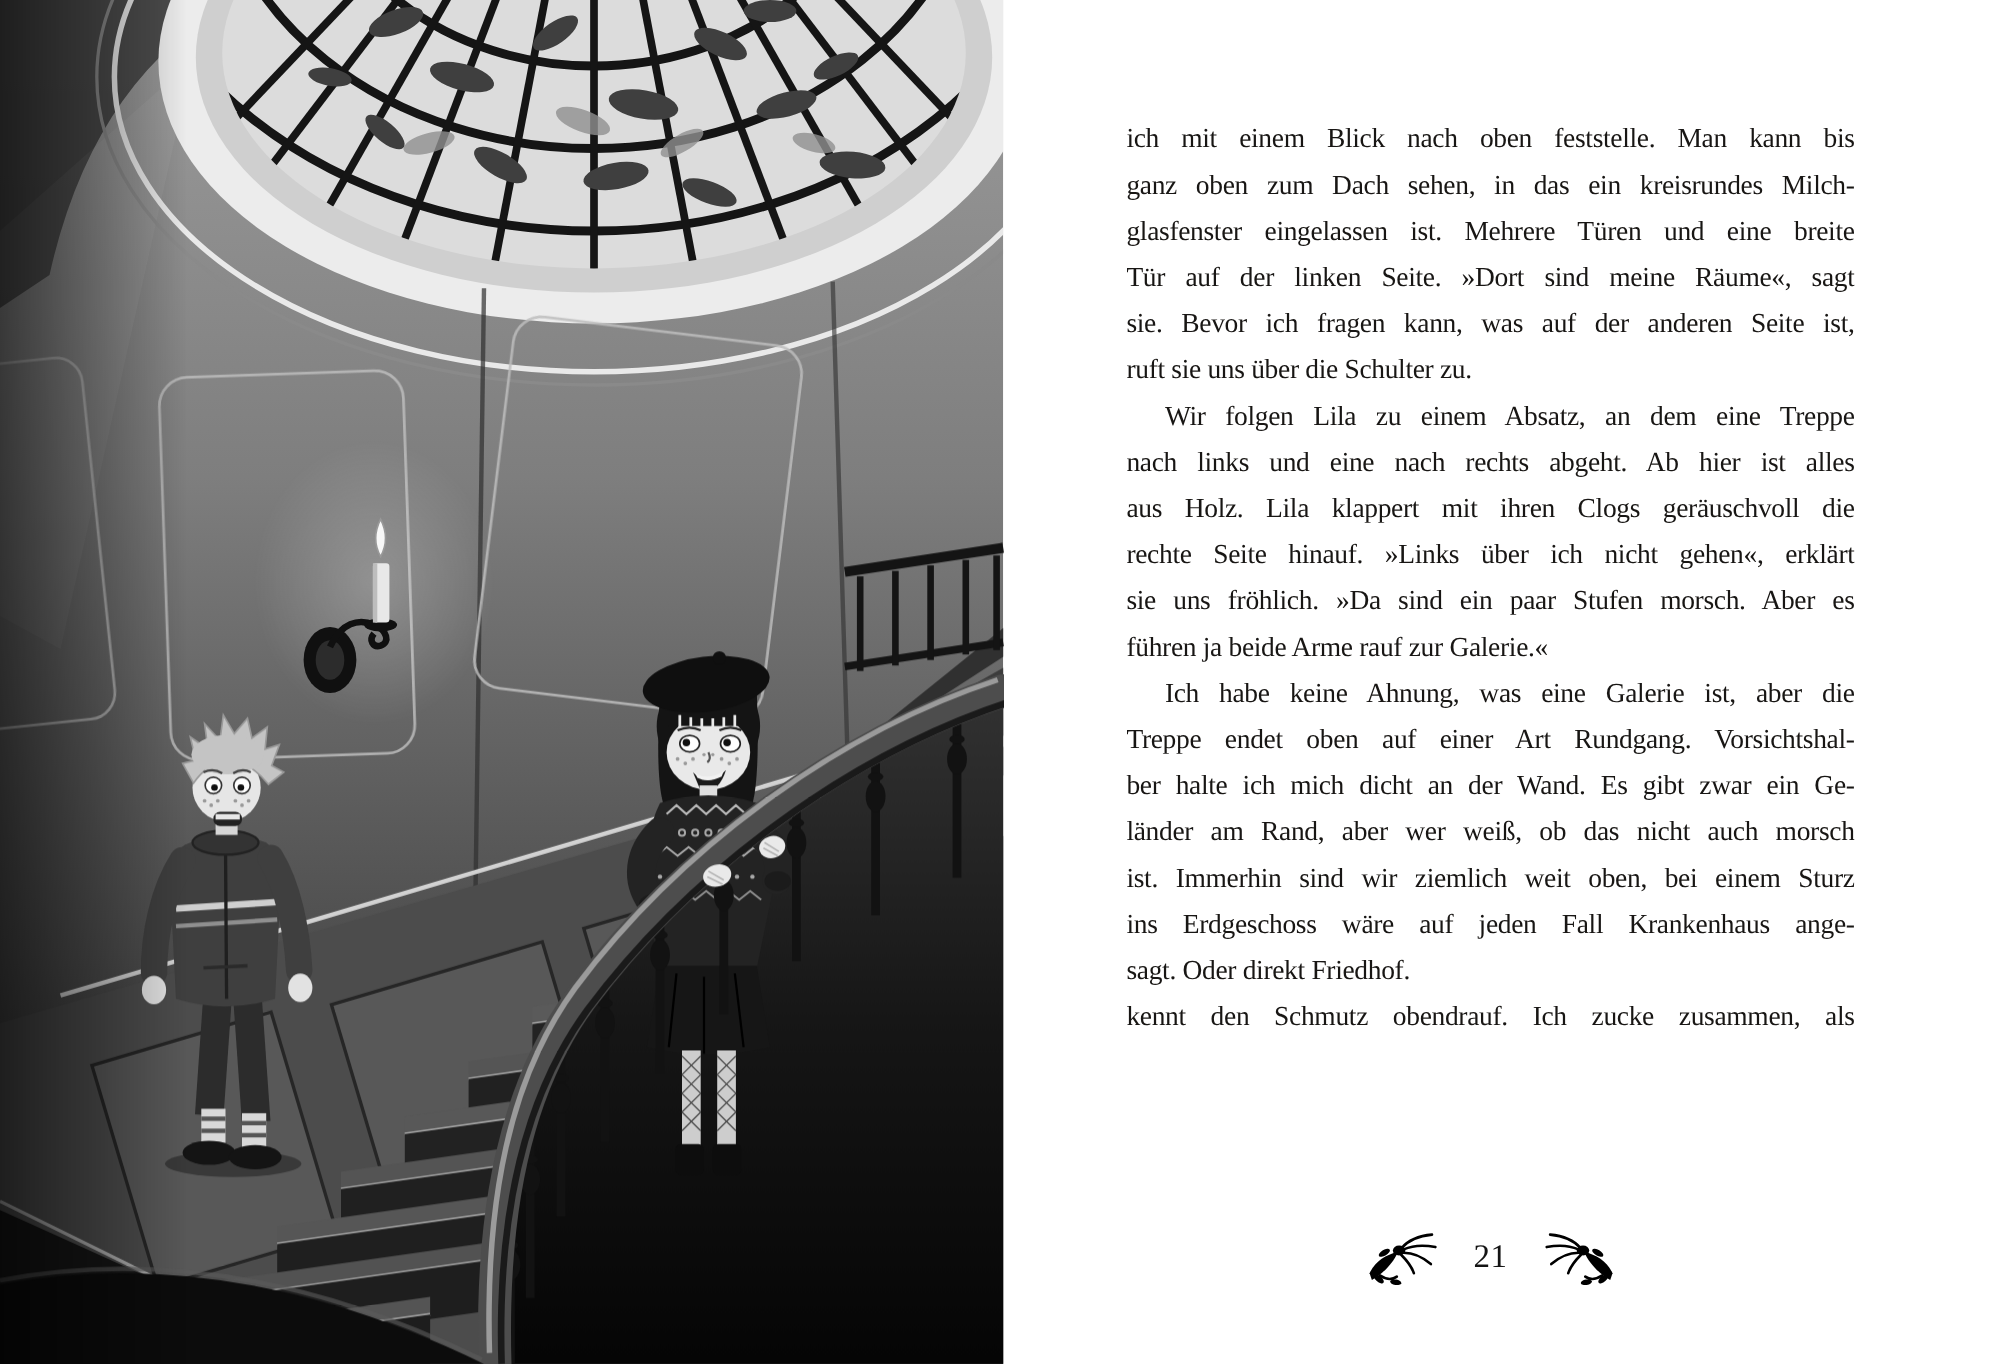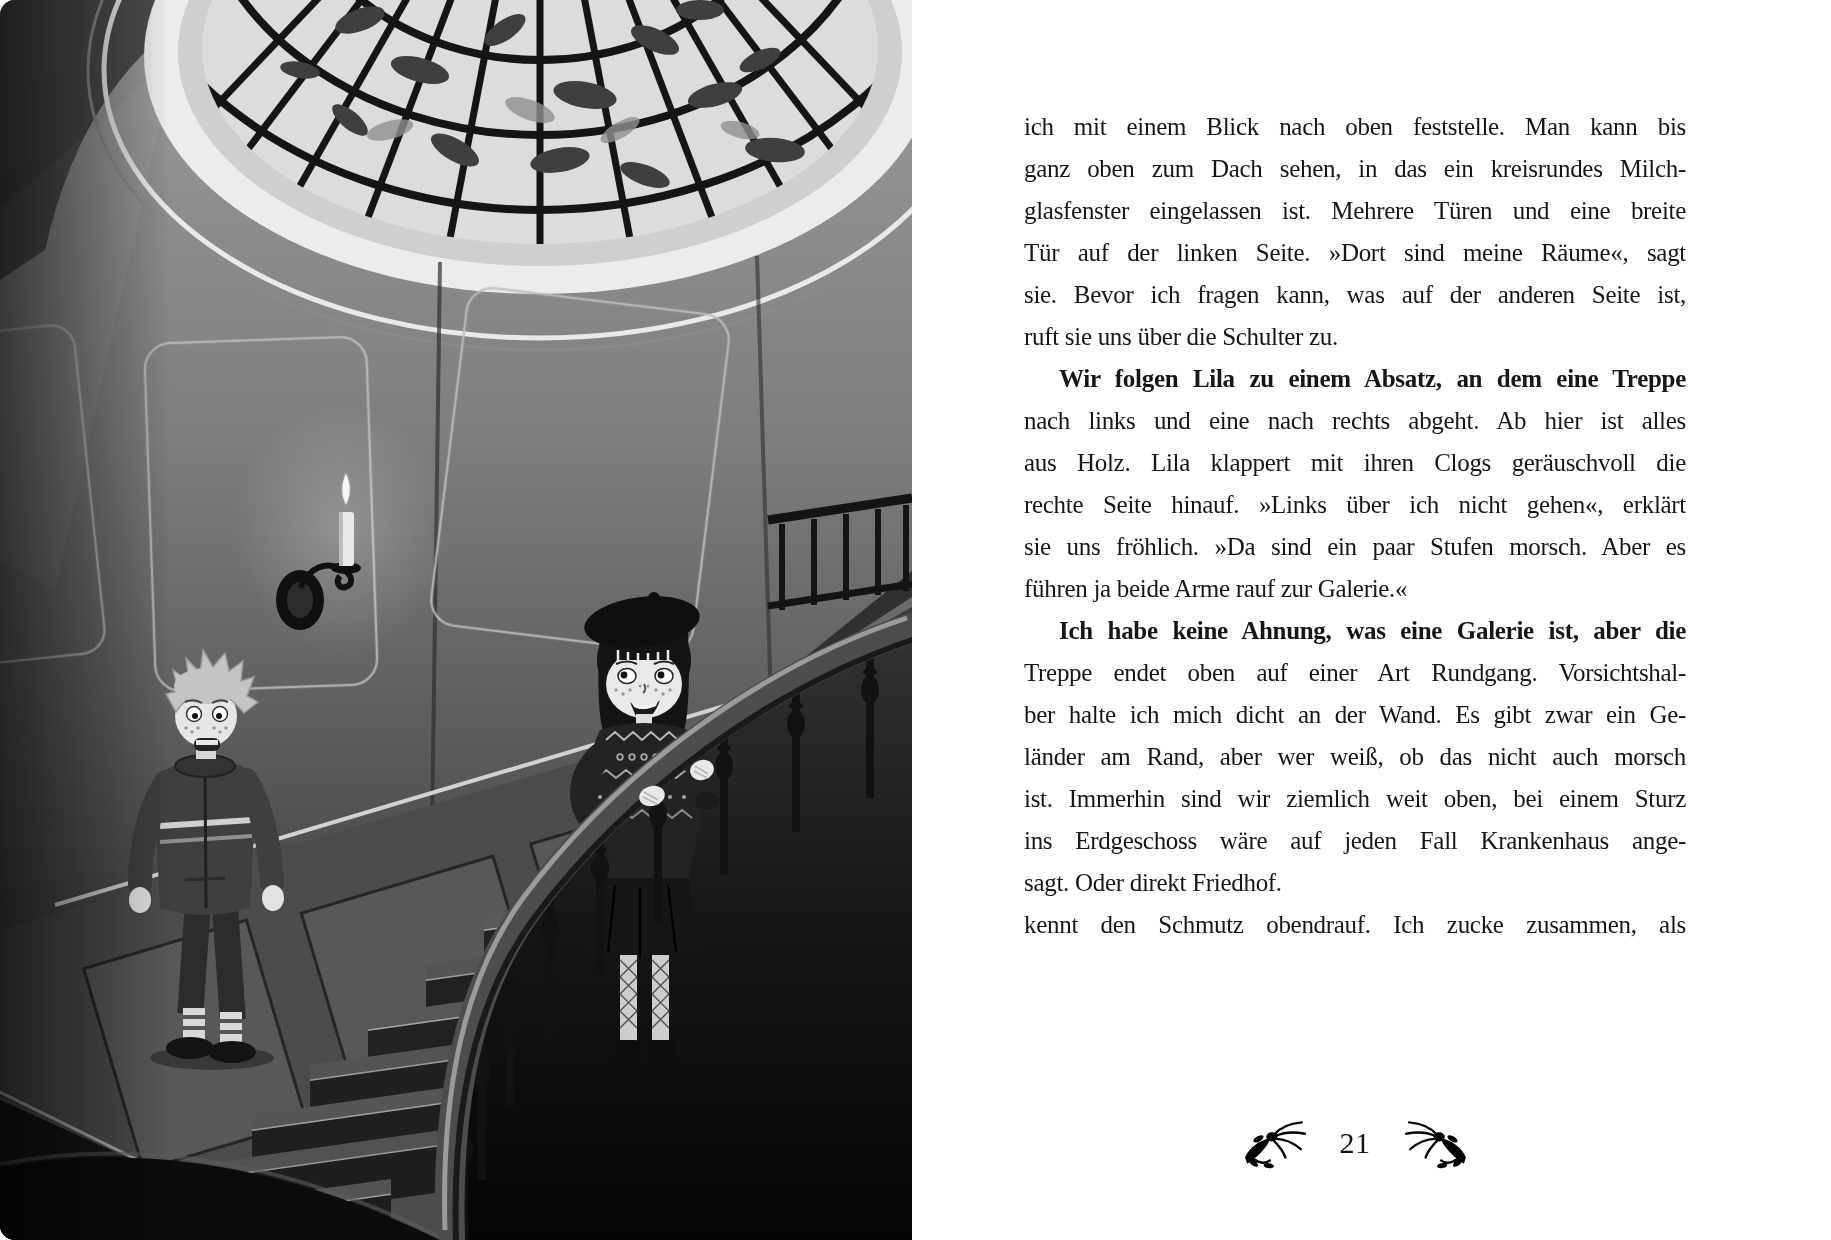--- a/index.html
+++ b/index.html
@@ -1,34 +1,34 @@
 <!DOCTYPE html>
 <html><head>
 <meta charset="utf-8">
 <style>
   html,body{margin:0;padding:0;}
   body{
     width:1831px;height:1240px;position:relative;background:#ffffff;
     font-family:"Liberation Serif","DejaVu Serif",serif;
     -webkit-font-smoothing:antialiased;
   }
-  .stage{position:absolute;inset:0;width:1831px;height:1240px;overflow:hidden;display:flex;border-radius:15px;}
+  .stage{position:absolute;inset:0;width:1831px;height:1240px;overflow:hidden;display:flex;}
   .illustration-pane{width:912px;height:1240px;flex:0 0 auto;background:#555;}
   .illustration-pane svg{display:block;}
   .text-page{flex:1 1 auto;position:relative;background:#ffffff;}
   .textblock{
     position:absolute;left:112px;top:106px;width:662px;
     color:#181614;font-size:25px;letter-spacing:-0.3px;
   }
   .ln{
     height:42px;line-height:42px;overflow:hidden;white-space:normal;
     text-align:justify;text-align-last:justify;
   }
   .ln.pend{text-align-last:left;}
-  .ln.ind{text-indent:35px;font-weight:bold;}
+  .ln.ind{text-indent:35px;}
   .footer{
     position:absolute;left:112px;top:1108px;width:662px;height:70px;
     display:flex;align-items:center;justify-content:center;gap:32px;
   }
   .pagenum{font-size:30px;color:#141414;letter-spacing:0.5px;}
   .orn{width:66px;height:56px;display:block;}
   .orn.flip{transform:scaleX(-1);}
 </style>
 </head>
 <body>

